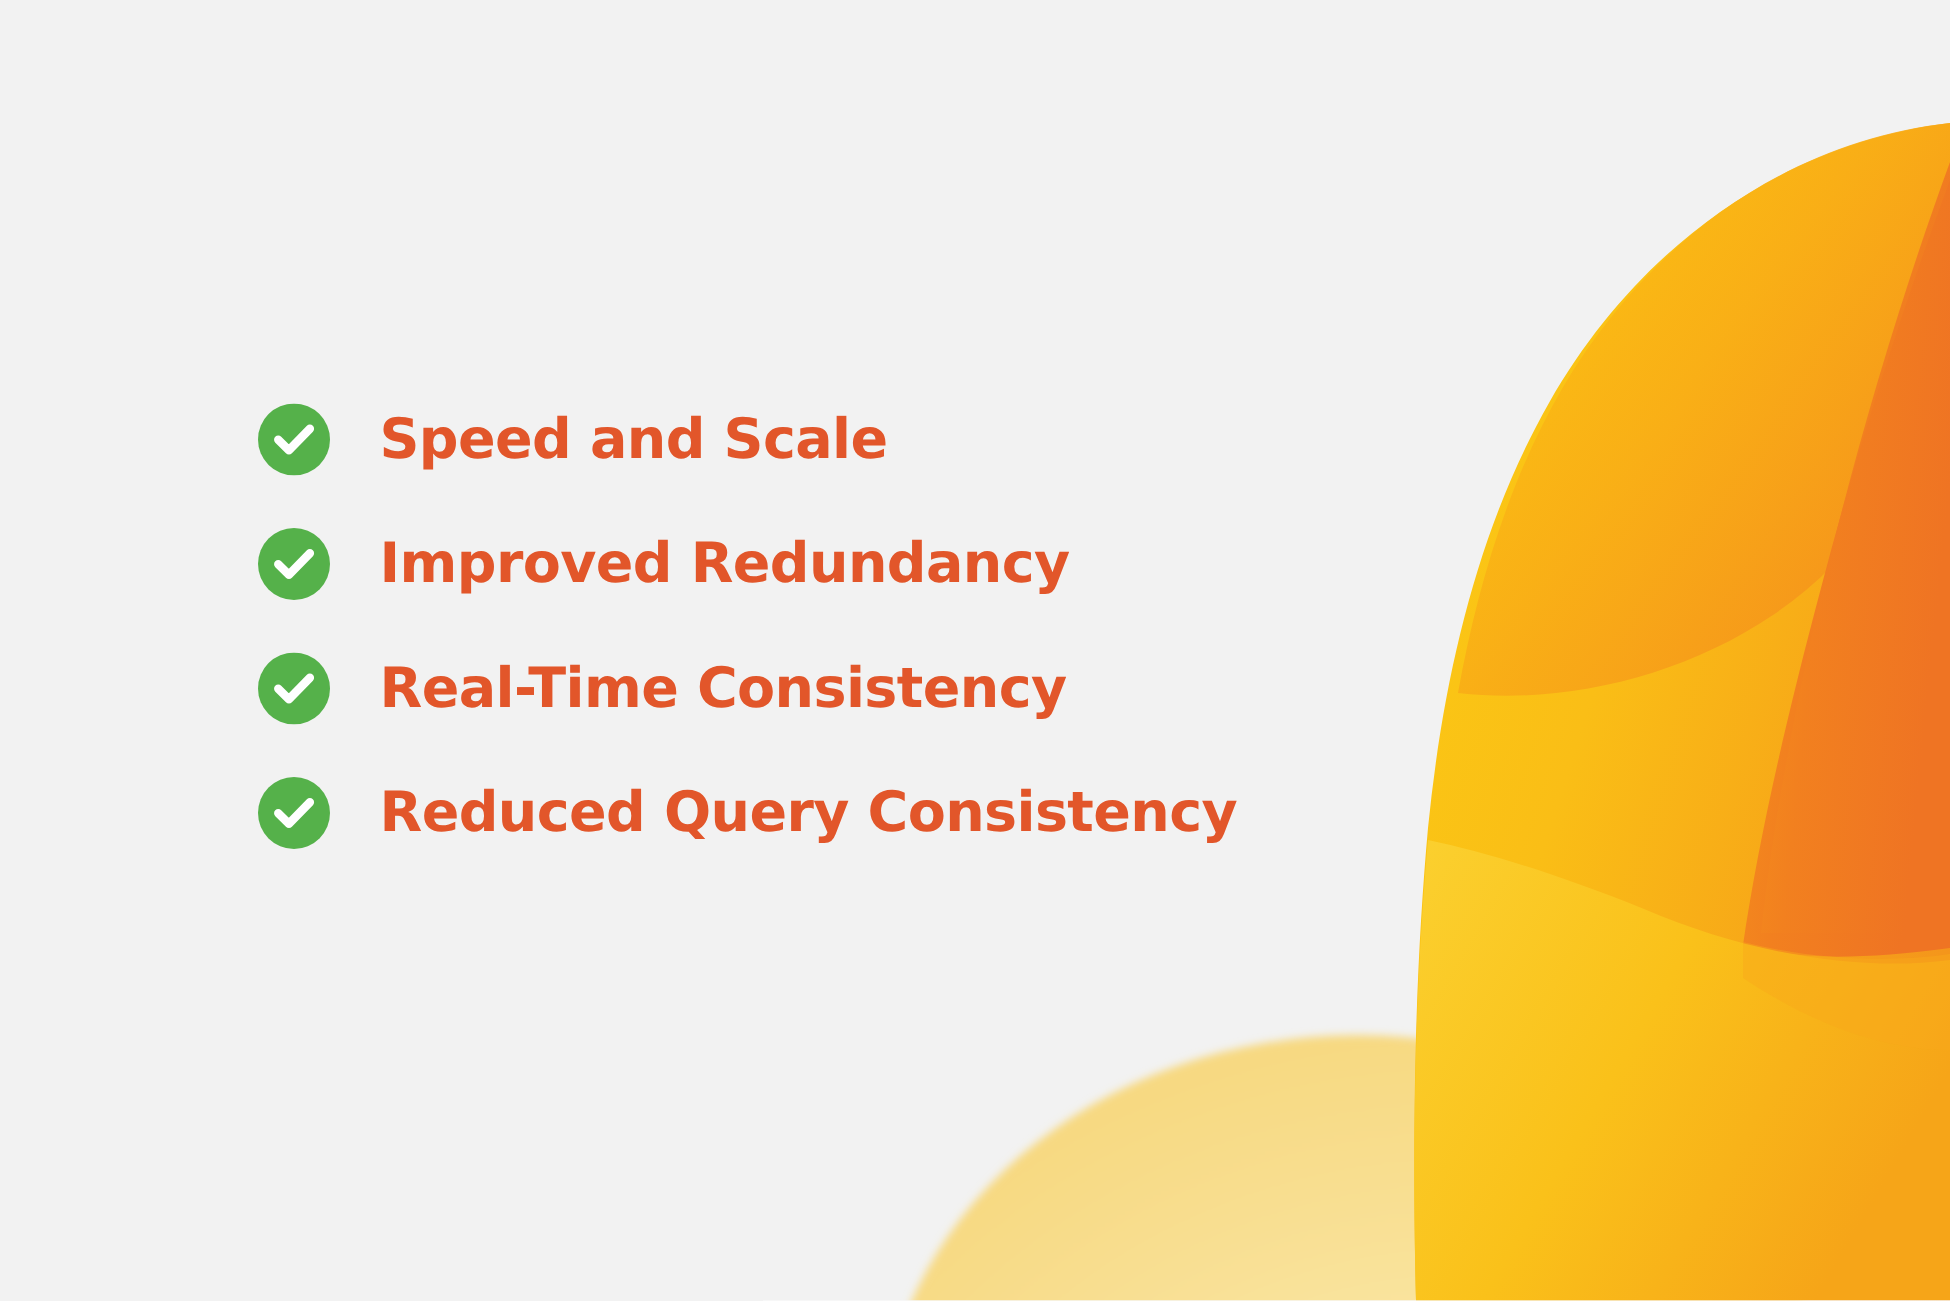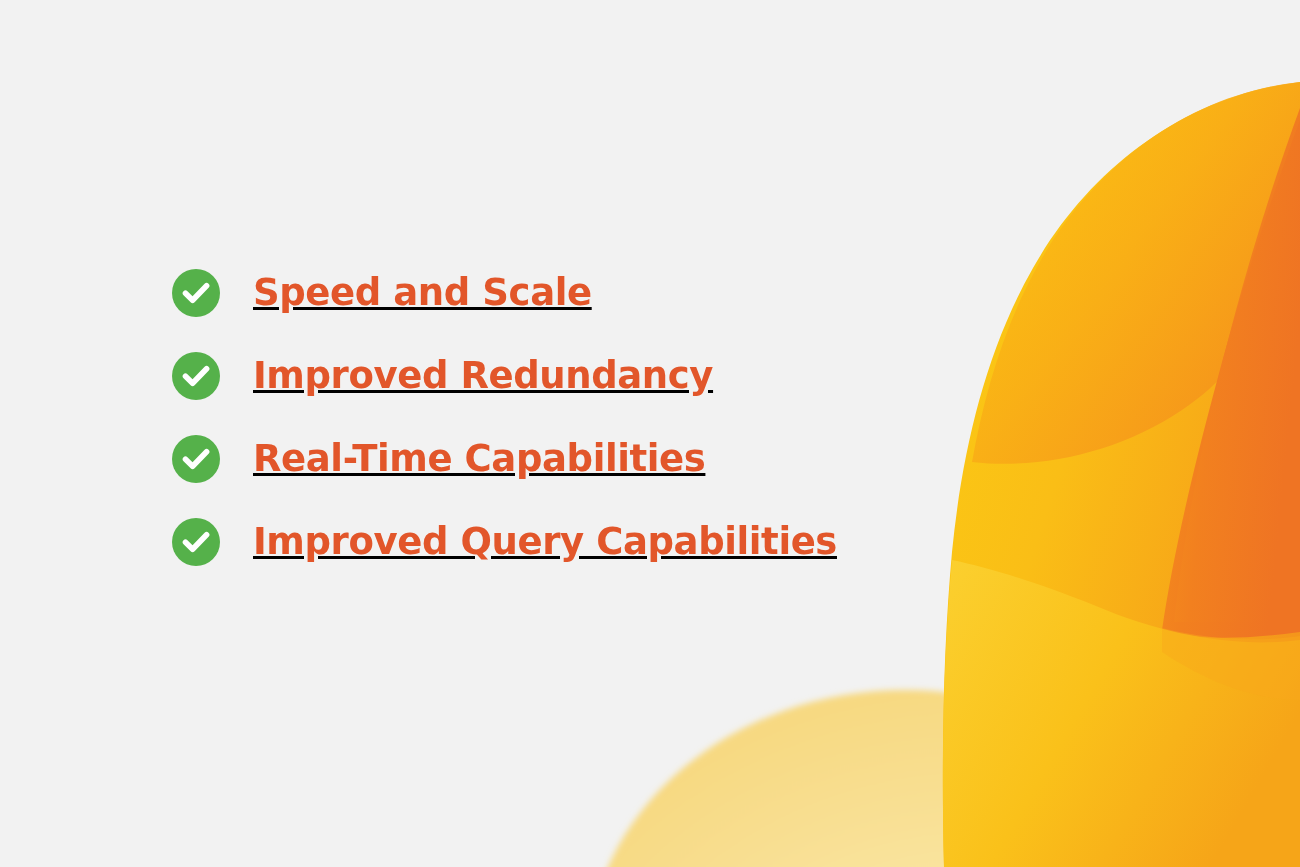--- a/index.html
+++ b/index.html
@@ -30,21 +30,20 @@
     pointer-events: none;
   }
 
   
   #benefits-list {
     position: absolute;
     left: 172px;
     top: 262px;
     width: 700px;
     z-index: 5;
-    text-decoration: underline;
   }
   .benefit-row {
     display: flex;
     align-items: center;
     height: 62px;
     margin-bottom: 21px;
   }
   .benefit-row:last-child { margin-bottom: 0; }
 
   .check-badge {
@@ -176,26 +175,26 @@
         <path d="M13.5 24.2 L20.6 31.2 L34.6 16.8" fill="none" stroke="#ffffff" stroke-width="5.6" stroke-linecap="round" stroke-linejoin="round"></path>
       </svg>
       <span class="benefit-label">Improved Redundancy</span>
     </div>
 
     <div class="benefit-row">
       <svg class="check-badge" viewBox="0 0 48 48">
         <circle cx="24" cy="24" r="24" fill="#55b14a"></circle>
         <path d="M13.5 24.2 L20.6 31.2 L34.6 16.8" fill="none" stroke="#ffffff" stroke-width="5.6" stroke-linecap="round" stroke-linejoin="round"></path>
       </svg>
-      <span class="benefit-label">Real-Time Capabilities</span>
-    </div>
-
-    <div class="benefit-row">
-      <svg class="check-badge" viewBox="0 0 48 48">
-        <circle cx="24" cy="24" r="24" fill="#55b14a"></circle>
-        <path d="M13.5 24.2 L20.6 31.2 L34.6 16.8" fill="none" stroke="#ffffff" stroke-width="5.6" stroke-linecap="round" stroke-linejoin="round"></path>
-      </svg>
-      <span class="benefit-label">Improved Query Capabilities</span>
+      <span class="benefit-label">Real-Time Consistency</span>
+    </div>
+
+    <div class="benefit-row">
+      <svg class="check-badge" viewBox="0 0 48 48">
+        <circle cx="24" cy="24" r="24" fill="#55b14a"></circle>
+        <path d="M13.5 24.2 L20.6 31.2 L34.6 16.8" fill="none" stroke="#ffffff" stroke-width="5.6" stroke-linecap="round" stroke-linejoin="round"></path>
+      </svg>
+      <span class="benefit-label">Reduced Query Consistency</span>
     </div>
 
   </div>
 
 </div>
 
 </body></html>

